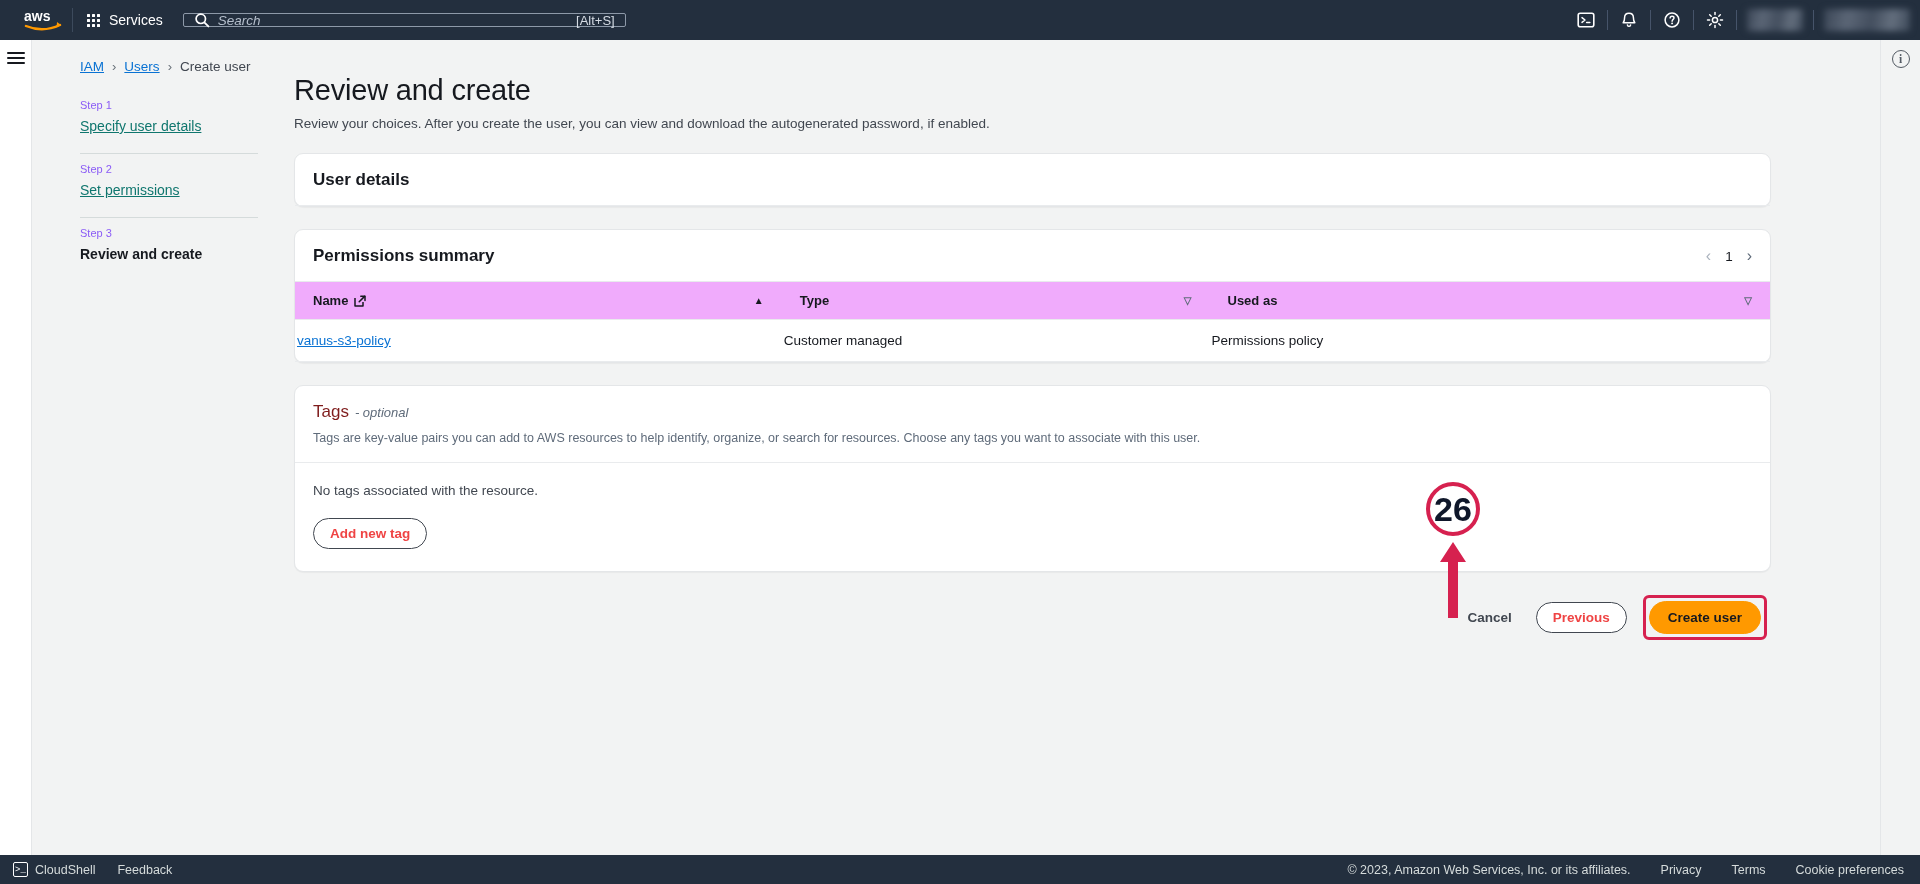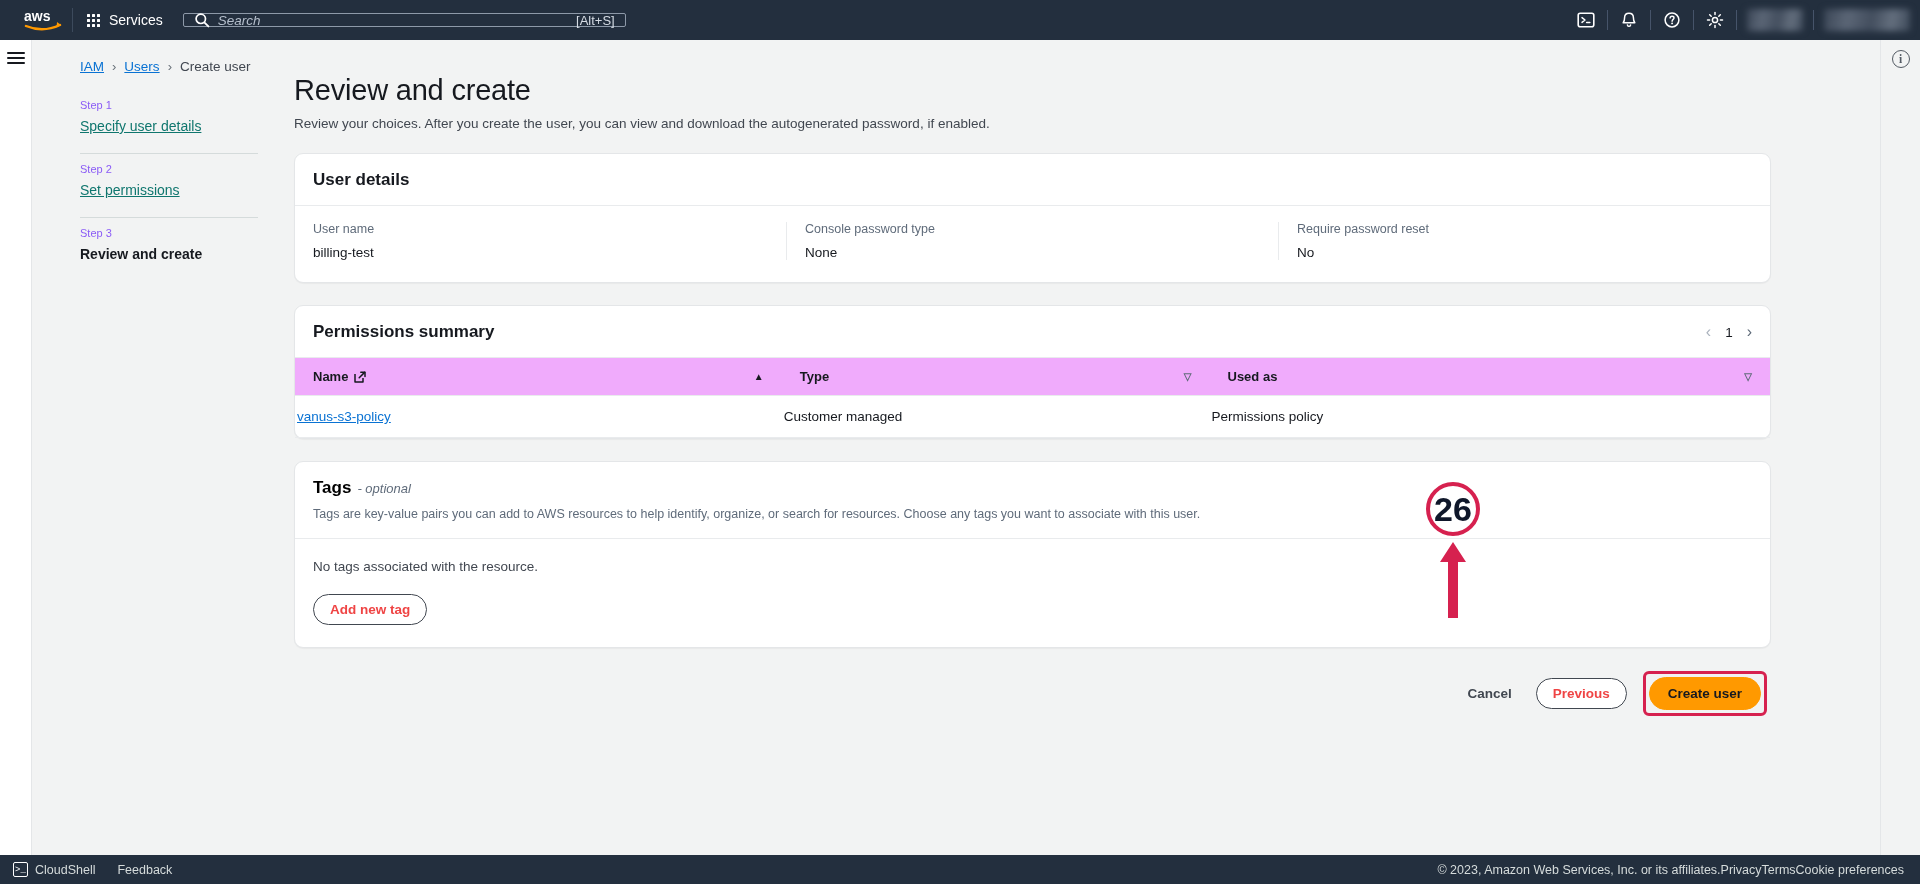--- a/index.html
+++ b/index.html
@@ -127,21 +127,21 @@
     border-radius: 9px;
     margin-top: 22px;
     box-shadow: 0 1px 1px rgba(0,0,0,0.04);
   }
   .card-head {
     padding: 16px 18px 15px;
     border-bottom: 1px solid #e9ebed;
     display: flex; align-items: center;
   }
   .card-title { font-size: 17px; font-weight: bold; color: #16191f; }
-  .card-title-sm { font-size: 17px; font-weight: bold; color: #000000; }
+  .card-title-sm { font-size: 17px; font-weight: normal; color: #7f1d1d; }
   .optional-tag { font-size: 13px; font-style: italic; color: #5f6b7a; font-weight: normal; margin-left: 6px; }
   .card-desc { font-size: 12.5px; color: #5f6b7a; margin-top: 7px; line-height: 1.45; }
 
   
   .ud-body { display: flex; padding: 16px 0 22px; }
   .ud-col { flex: 1; padding: 0 18px; position: relative; }
   .ud-col + .ud-col { border-left: 1px solid #e9ebed; }
   .ud-key { font-size: 12.5px; color: #5f6b7a; }
   .ud-val { font-size: 13.5px; color: #16191f; margin-top: 9px; }
 
@@ -225,21 +225,21 @@
   
   .footer {
     position: absolute; bottom: 0; left: 0;
     width: 1920px; height: 29px;
     background: #232f3e;
     display: flex; align-items: center;
     color: #d5dbdb; font-size: 12.5px;
   }
   .foot-left { display: flex; align-items: center; gap: 22px; margin-left: 13px; }
   .foot-item { cursor: pointer; display: flex; align-items: center; gap: 7px; }
-  .foot-right { margin-left: auto; display: flex; align-items: center; margin-right: 16px; }
+  .foot-right { margin-left: auto; display: flex; align-items: center; gap: 30px; margin-right: 16px; }
   .foot-copy { color: #d5dbdb; }
   .foot-link { color: #d5dbdb; cursor: pointer; }
   .shell-icon {
     width: 15px; height: 15px; border: 1.6px solid #ffffff; border-radius: 2px;
     display: flex; align-items: center; justify-content: center;
     font-size: 9px; color: #ffffff; font-family: "Liberation Mono", monospace;
   }
 </style>
 </head>
 <body>
@@ -363,34 +363,20 @@
     </div>
   </div>
 
   <div class="main">
     <h1 class="page-title">Review and create</h1>
     <div class="page-sub">Review your choices. After you create the user, you can view and download the autogenerated password, if enabled.</div>
 
     <div class="card">
       <div class="card-head">
         <span class="card-title">User details</span>
-      </div>
-      <div class="ud-body">
-        <div class="ud-col">
-          <div class="ud-key">User name</div>
-          <div class="ud-val">billing-test</div>
-        </div>
-        <div class="ud-col">
-          <div class="ud-key">Console password type</div>
-          <div class="ud-val">None</div>
-        </div>
-        <div class="ud-col">
-          <div class="ud-key">Require password reset</div>
-          <div class="ud-val">No</div>
-        </div>
       </div>
     </div>
 
     <div class="card">
       <div class="card-head">
         <span class="card-title">Permissions summary</span>
         <div class="pager">
           <span class="pg-chev">‹</span>
           <span class="pg-num">1</span>
           <span class="pg-chev active">›</span>

